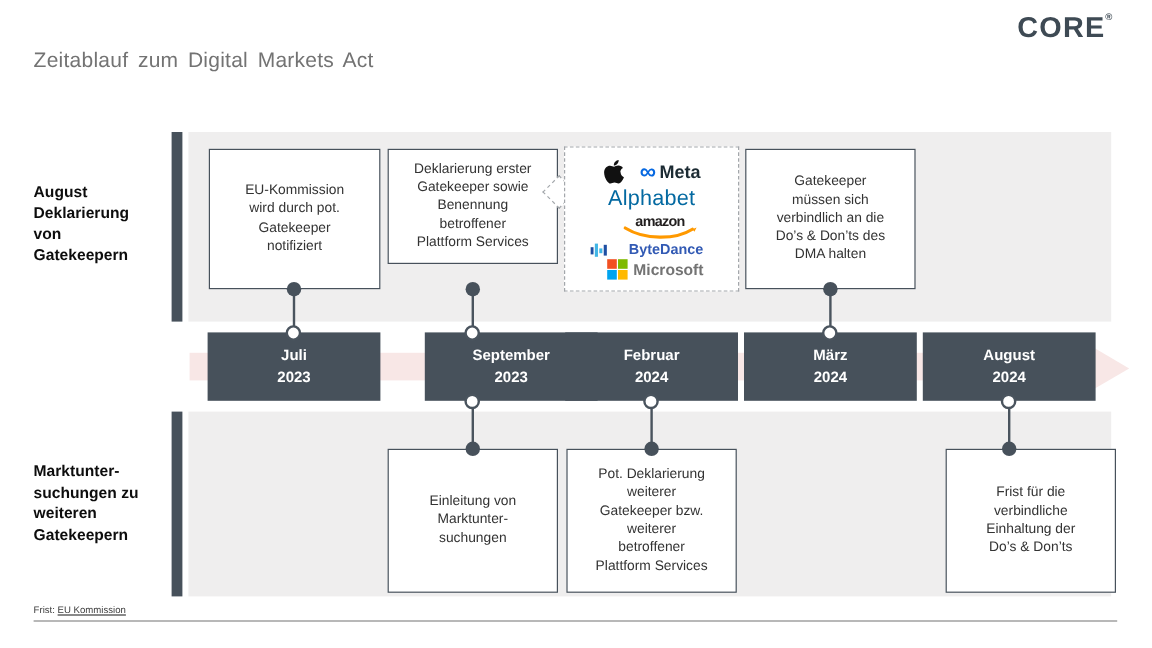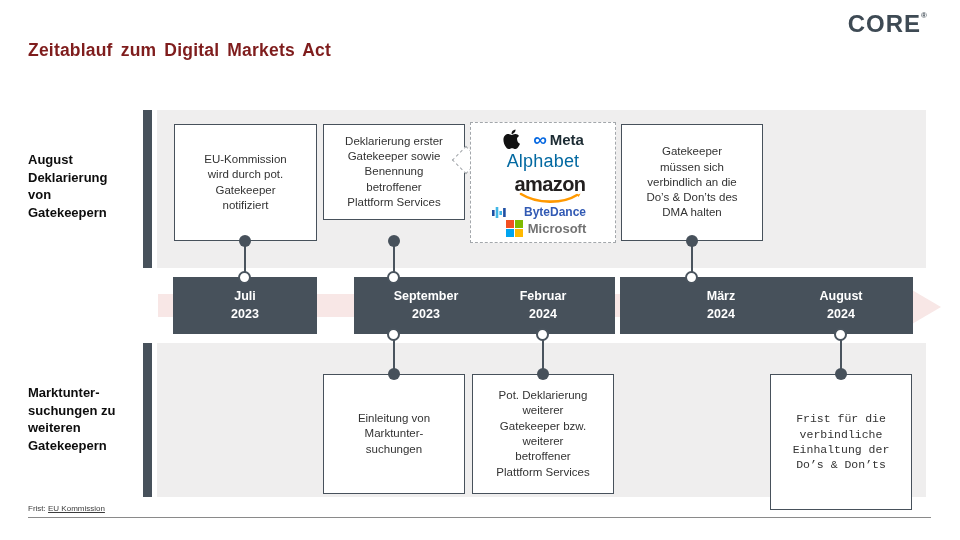--- a/index.html
+++ b/index.html
@@ -1,21 +1,21 @@
 <!DOCTYPE html>
 <html lang="de"><head>
 <meta charset="utf-8">
 <style>
   html,body{margin:0;padding:0;background:#ffffff;}
   .slide{position:relative;width:960px;height:540px;background:#ffffff;overflow:hidden;
          font-family:"Liberation Sans","DejaVu Sans",sans-serif;color:#222;}
   .prewrap{white-space:pre-line;}
 
   
-  .title{position:absolute;left:28px;top:40px;font-size:17.5px;font-weight:bold;color:#7f1d1d;
+  .title{position:absolute;left:28px;top:40px;font-size:17.5px;font-weight:normal;color:#737373;
          word-spacing:3px;letter-spacing:.2px;}
   .brand{position:absolute;top:10px;right:33px;color:#3e4a54;font-weight:bold;
          font-size:24px;letter-spacing:1px;margin-left:25px;}
   .brand sup{font-size:8px;font-weight:bold;vertical-align:14px;letter-spacing:0;}
 
   
   .vbar{position:absolute;left:143px;width:9px;background:#47515b;}
   .vbar-top{top:110px;height:158px;}
   .vbar-bottom{top:343px;height:154px;}
   .band{position:absolute;left:157px;width:769px;background:#efeeee;z-index:0;}
@@ -53,21 +53,21 @@
         border:1.5px dashed #a3a7ab;transform:rotate(45deg);z-index:2;}
   .logos-box{position:absolute;left:470px;top:122px;width:146px;height:121px;background:#ffffff;
         border:1.5px dashed #a3a7ab;z-index:3;box-sizing:border-box;
         display:flex;flex-direction:column;align-items:center;justify-content:center;gap:1px;padding:3px 2px;}
   .logo-row{display:flex;align-items:center;justify-content:center;gap:12px;}
   .meta-wrap{display:flex;align-items:center;gap:3px;}
   .meta-inf{color:#0668e1;font-weight:bold;font-size:19px;line-height:1;}
   .meta-word{color:#1c2b33;font-weight:bold;font-size:15px;}
   .alphabet-word{color:#0369a1;font-size:18px;font-weight:500;letter-spacing:.2px;}
   .amazon-wrap{display:flex;flex-direction:column;align-items:center;line-height:1;margin:1px 0 0 14px;}
-  .amazon-word{color:#221f1f;font-weight:bold;font-size:20px;letter-spacing:-.6px;}
+  .amazon-word{color:#221f1f;font-weight:bold;font-size:12px;letter-spacing:-.6px;}
   .bd-wrap{display:flex;align-items:center;gap:18px;margin-left:-8px;}
   .bd-word{color:#325ab4;font-weight:bold;font-size:12px;}
   .ms-wrap{display:flex;align-items:center;gap:5px;margin-left:6px;}
   .ms-grid{display:grid;grid-template-columns:8px 8px;grid-template-rows:8px 8px;gap:1px;}
   .ms-word{color:#737373;font-size:13px;font-weight:600;}
 
   
   .source{position:absolute;left:28px;top:504px;font-size:8px;color:#3c3c3c;}
   .source a{color:#3c3c3c;text-decoration:underline;}
   .footer-rule{position:absolute;left:28px;top:517px;width:903px;height:0;border-top:1px solid #8a8a8a;}
@@ -102,21 +102,21 @@
     <span>2023</span>
   </div>
   <div class="tl-box" style="left:322px;margin-left:32px;">
     <span>September</span>
     <span>2023</span>
   </div>
   <div class="tl-box" style="left:471px;">
     <span>Februar</span>
     <span>2024</span>
   </div>
-  <div class="tl-box" style="left:620px;padding-left:29px;">
+  <div class="tl-box" style="left:620px;">
     <span>März</span>
     <span>2024</span>
   </div>
   <div class="tl-box" style="left:769px;">
     <span>August</span>
     <span>2024</span>
   </div>
 
   <div class="dot" style="left:239px;top:235px;"></div>
   <div class="conn-line" style="left:244px;top:241px;height:36px;"></div>
@@ -198,21 +198,21 @@
 
   <div class="note-box prewrap" style="left:323px;top:374px;width:142px;height:120px;">Einleitung von
 Marktunter-
 suchungen</div>
   <div class="note-box prewrap" style="left:472px;top:374px;width:142px;height:120px;">Pot. Deklarierung
 weiterer
 Gatekeeper bzw.
 weiterer
 betroffener
 Plattform Services</div>
-  <div class="note-box prewrap" style="left:770px;top:374px;width:142px;height:136px;font-family:Liberation Mono, monospace;">Frist für die
+  <div class="note-box prewrap" style="left:788px;top:374px;width:142px;height:120px;">Frist für die
 verbindliche
 Einhaltung der
 Do’s &amp; Don’ts</div>
 
   <div class="source">
     <span>Frist:</span>
     <a href="#">EU Kommission</a>
   </div>
   <div class="footer-rule"></div>
 

